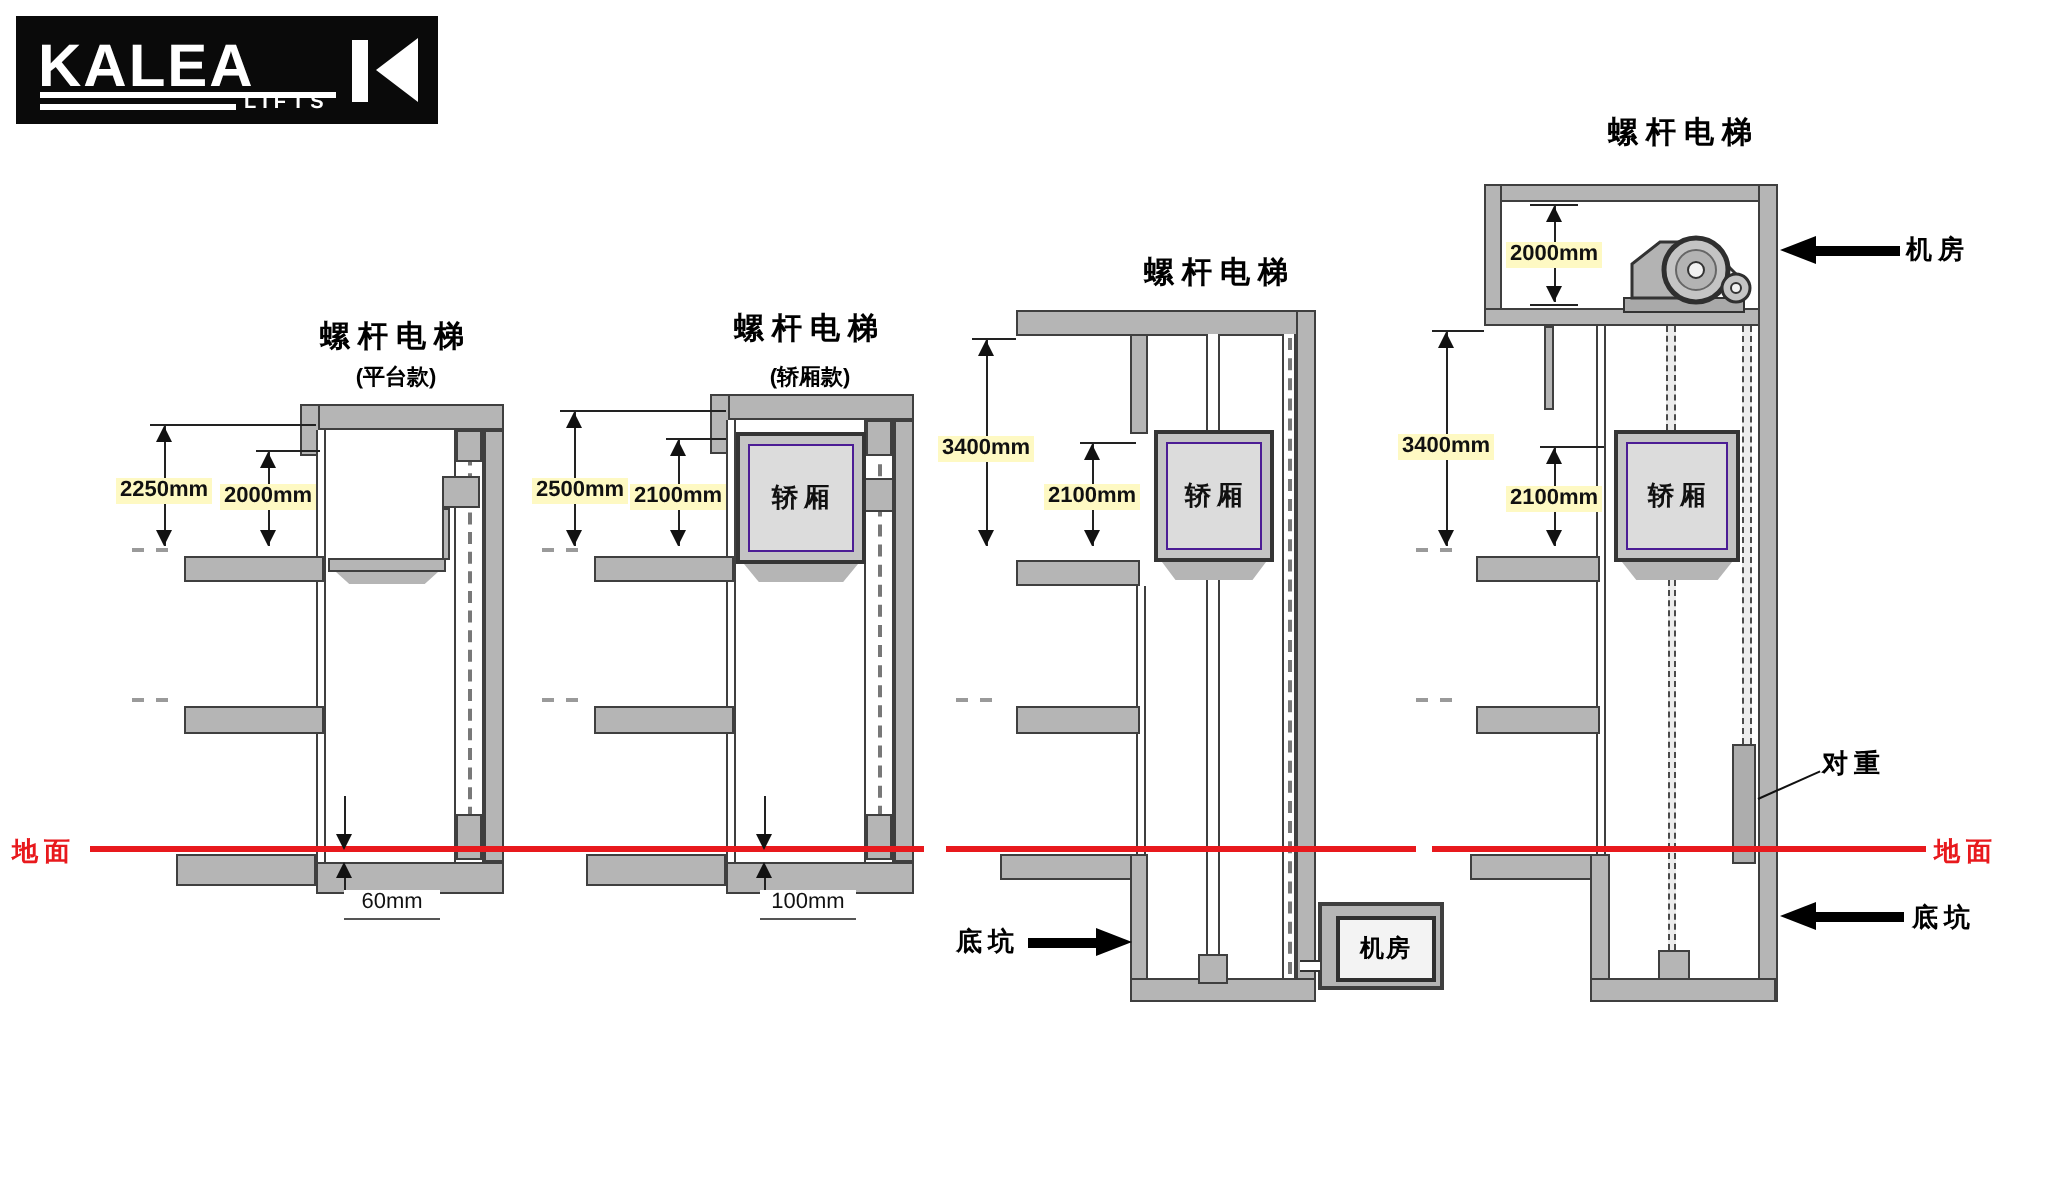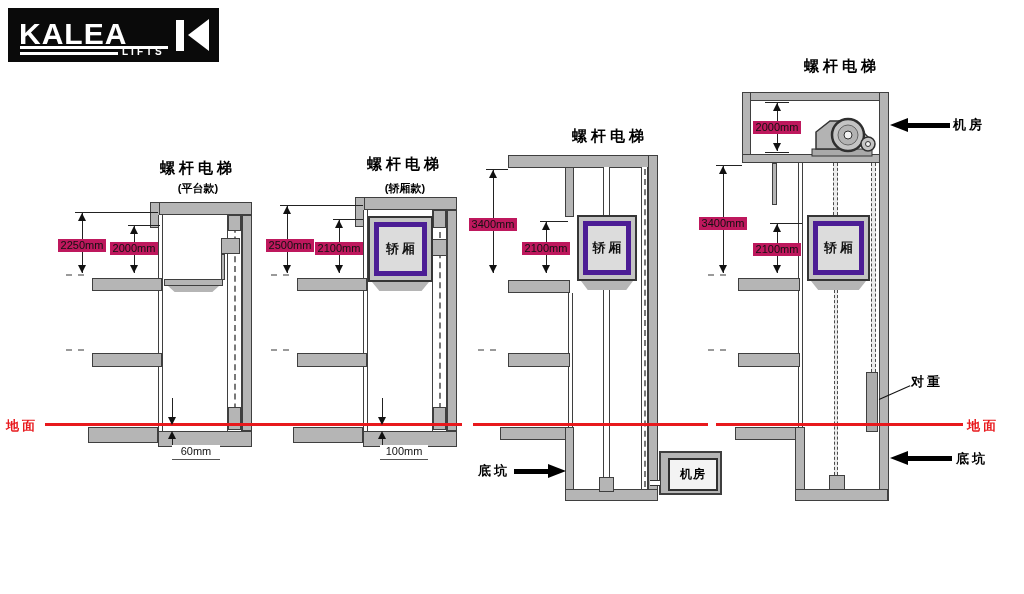--- a/index.html
+++ b/index.html
@@ -8,29 +8,29 @@
   .abs{position:absolute;box-sizing:border-box;}
   
   .wall{background:#b5b5b5;border:1px solid #3f3f3f;}
   .slab{background:#b5b5b5;border:1px solid #3f3f3f;}
   .thinwall{background:#ffffff;border-left:1.5px solid #3f3f3f;border-right:1.5px solid #3f3f3f;}
   .channel{background:#ffffff;border-left:1.5px solid #3f3f3f;border-right:1.5px solid #3f3f3f;}
   .rod{position:absolute;left:50%;top:2px;bottom:2px;width:0;border-left:2px dashed #787878;margin-left:-1px;}
   .rope{background:#ececec;border-left:1px dashed #4a4a4a;border-right:1px dashed #4a4a4a;}
   .skirt{background:#b5b5b5;clip-path:polygon(0 0,100% 0,87% 100%,13% 100%);}
   .cabin{background:#c4c4c4;border:2px solid #353535;}
-  .cabin-in{position:absolute;left:4px;right:4px;top:4px;bottom:4px;background:#dcdcdc;border:5px solid #4c1d95;
+  .cabin-in{position:absolute;left:4px;right:4px;top:4px;bottom:4px;background:#dcdcdc;border:1px solid #4c1d95;
             display:flex;align-items:center;justify-content:center;}
   .cabin-label{font-weight:bold;font-size:13px;letter-spacing:3px;color:#111;padding-left:3px;}
   
   .dimline{width:0;border-left:1px solid #222;}
   .tick{height:0;border-top:1px solid #222;}
   .ar-up{width:0;height:0;border-left:4px solid transparent;border-right:4px solid transparent;border-bottom:8px solid #111;}
   .ar-down{width:0;height:0;border-left:4px solid transparent;border-right:4px solid transparent;border-top:8px solid #111;}
-  .dimlabel{font-size:11px;color:#111;background:#be185d;width:48px;text-align:center;line-height:13px;}
+  .dimlabel{font-size:11px;color:#111;background:#fef9c3;width:48px;text-align:center;line-height:13px;font-weight:bold;}
   .pitlabel{font-size:11px;color:#111;background:#fff;width:48px;text-align:center;line-height:13px;
             border-bottom:1px solid #555;padding-bottom:1px;}
   .levelmark{width:18px;height:0;border-top:2px dashed #9a9a9a;}
   
   .title{font-size:15px;font-weight:bold;color:#000;letter-spacing:4px;text-align:center;width:112px;}
   .subtitle{font-size:11px;font-weight:bold;color:#000;text-align:center;width:112px;}
   .cnlabel{font-size:13px;font-weight:bold;color:#000;letter-spacing:3px;white-space:nowrap;}
   
   .harrow-tail{background:#000;height:5px;}
   .head-left{width:0;height:0;border-top:7px solid transparent;border-bottom:7px solid transparent;border-right:18px solid #000;}

